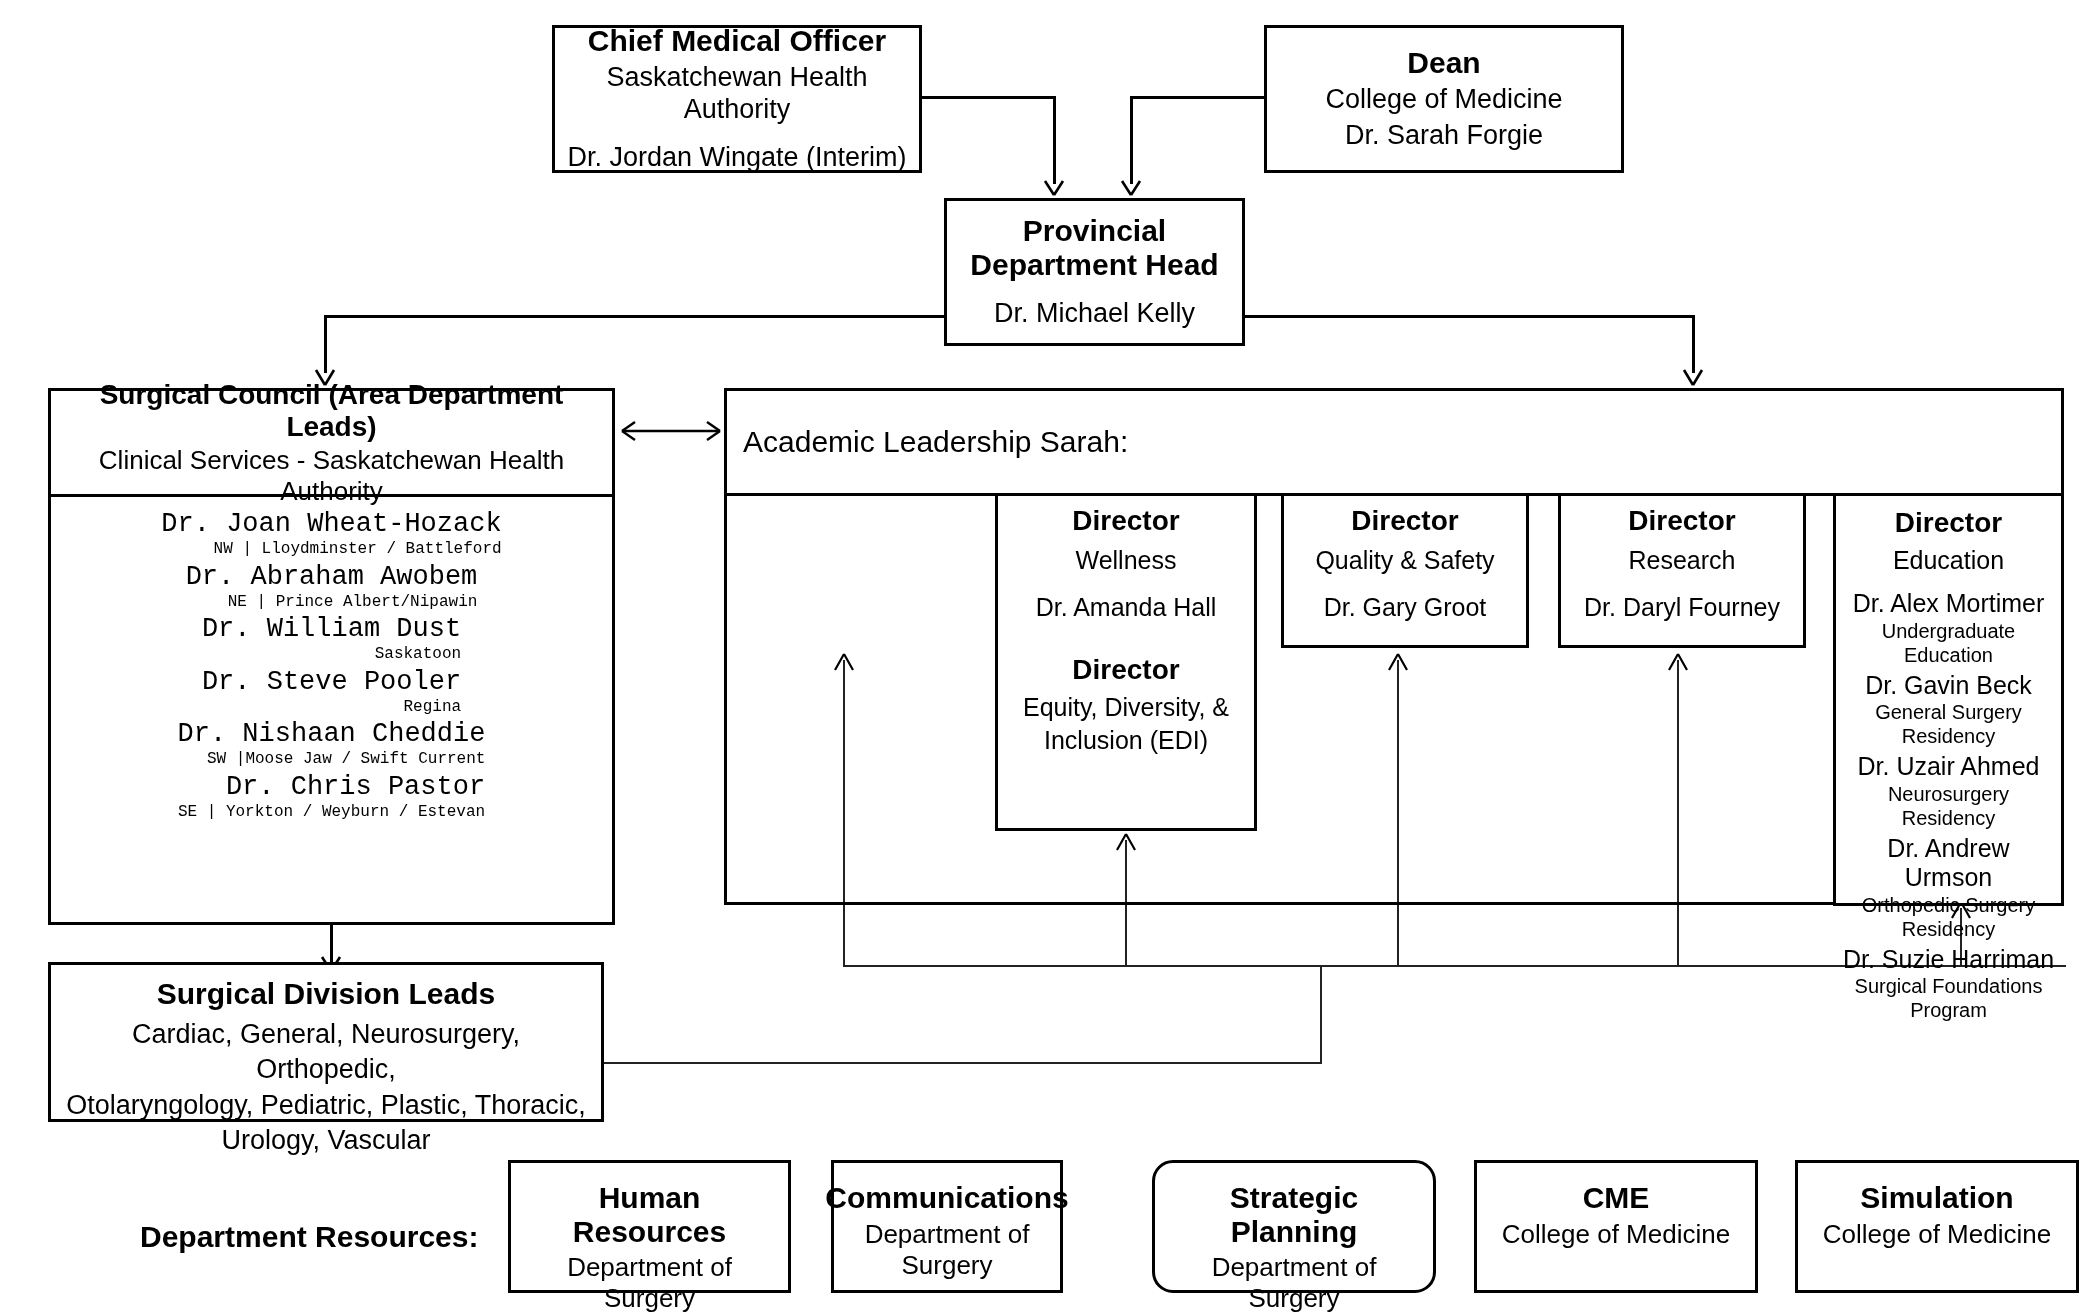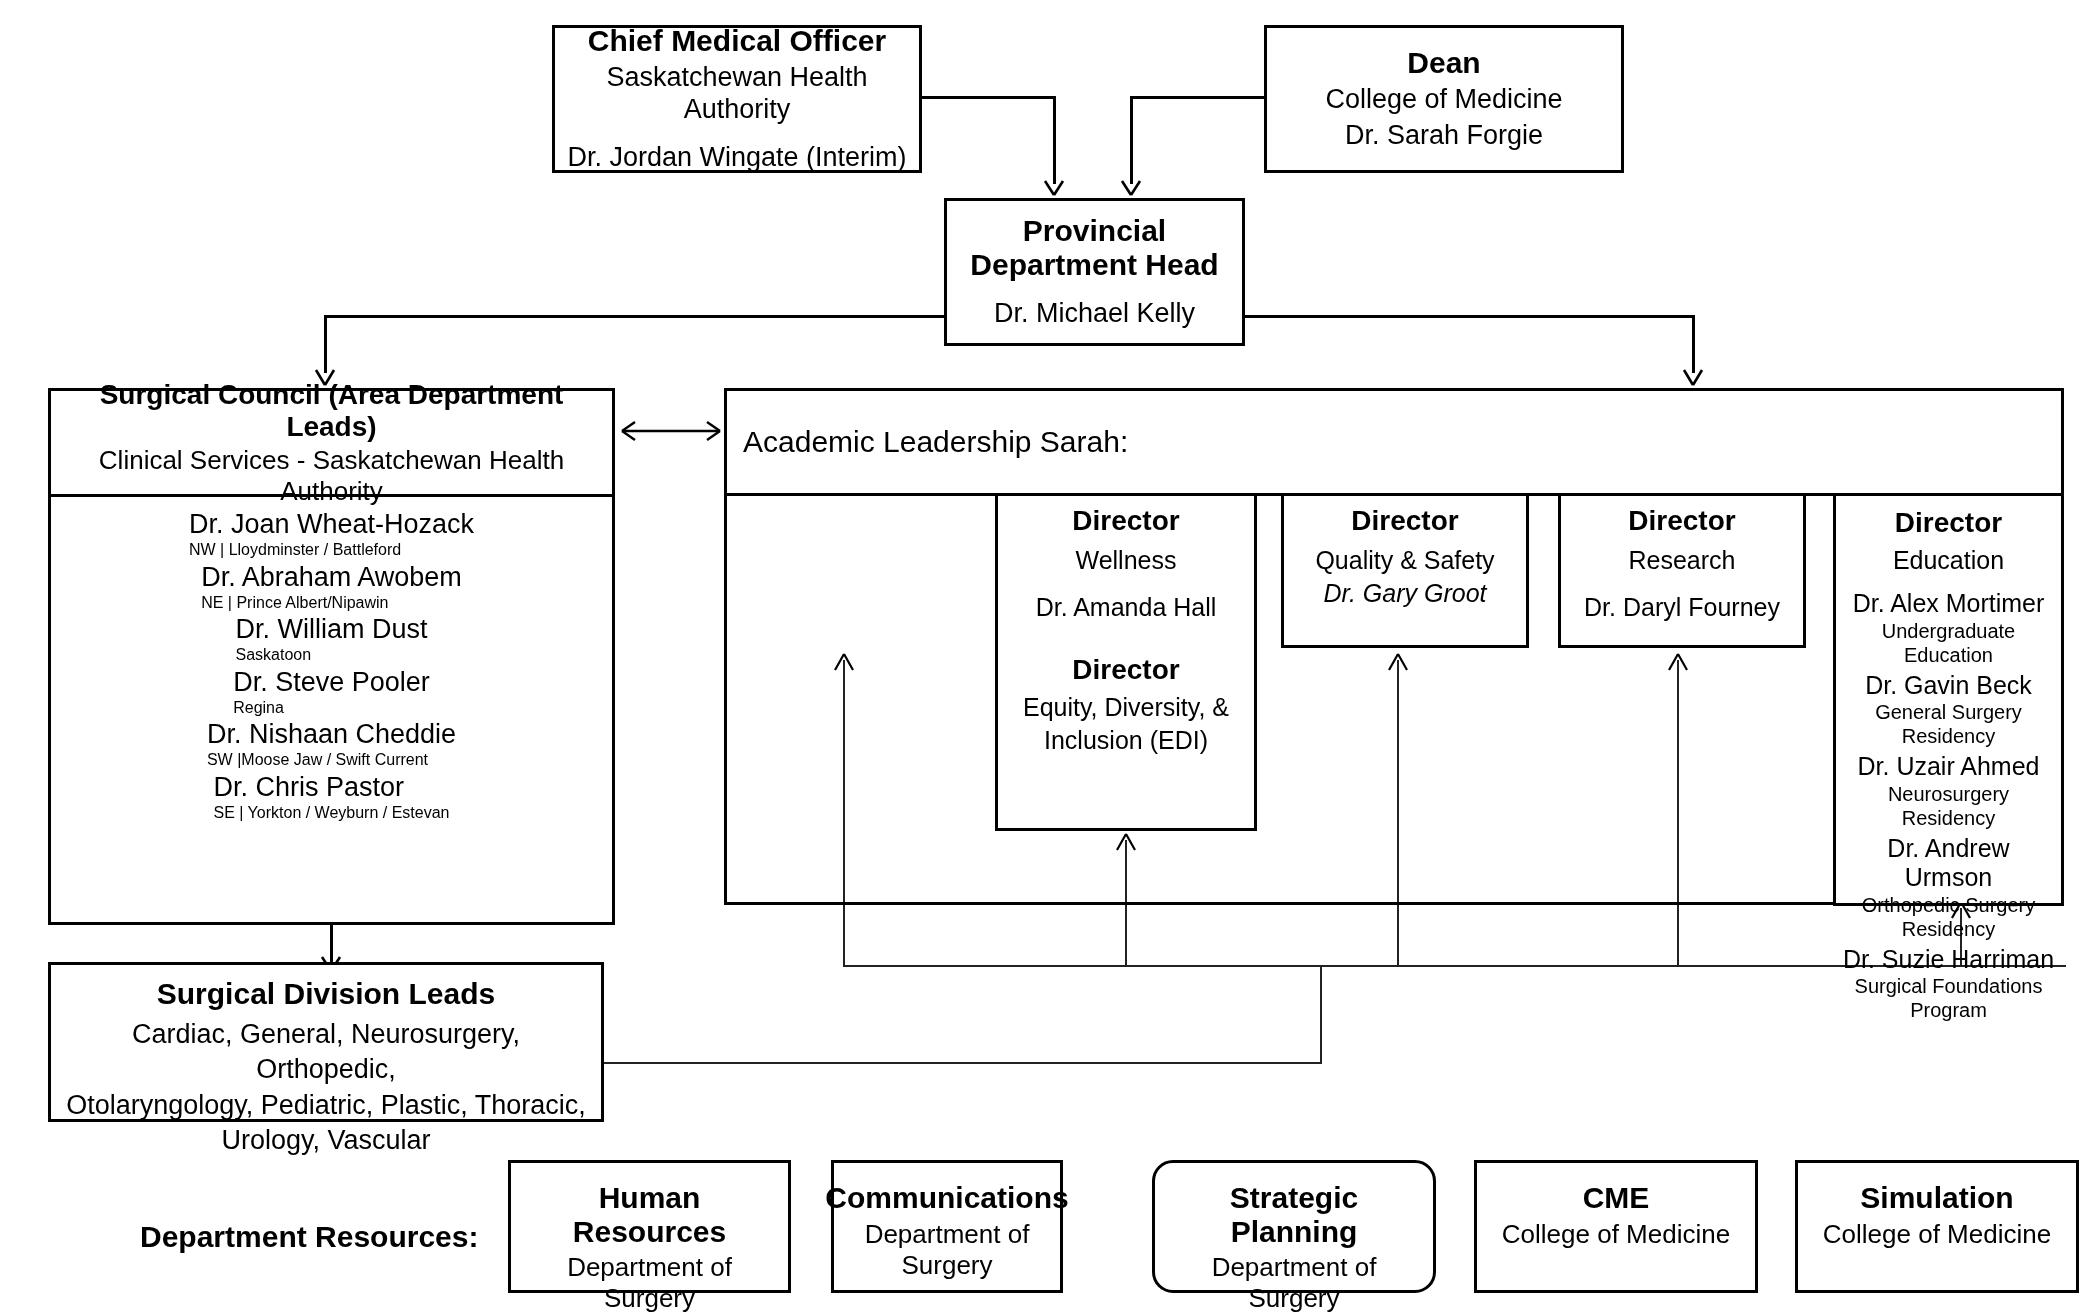--- a/index.html
+++ b/index.html
@@ -60,21 +60,21 @@
     padding:3px 6px;
   }
   .panel-head.left{ text-align:left; align-items:flex-start; padding-left:16px;}
   .panel-body{
     box-sizing:border-box;
     display:flex;
     flex-direction:column;
     align-items:center;
     padding-top:12px;
   }
-  .member{ text-align:left; margin-bottom:2px; }
+  .member{ text-align:right; margin-bottom:2px;font-family:Liberation Mono, monospace; }
   .member .mname{ font-size:27px; line-height:1.16; }
   .member .mloc{ font-size:16px; line-height:1.2; }
 
   
   .col{
     position:absolute;
     box-sizing:border-box;
     border:3px solid #000;
     background:#fff;
     text-align:center;
@@ -272,21 +272,21 @@
     <div class="cdept" style="margin-top:6px;">Wellness</div>
     <div class="cname" style="margin-top:14px;">Dr. Amanda Hall</div>
     <div class="ctitle" style="margin-top:28px;">Director</div>
     <div class="cdept" style="margin-top:4px;">Equity, Diversity, &amp;</div>
     <div class="cdept">Inclusion (EDI)</div>
   </div>
 
   <div class="col" style="left:1281px; top:493px; width:248px; height:155px;">
     <div class="ctitle">Director</div>
     <div class="cdept" style="margin-top:6px;">Quality &amp; Safety</div>
-    <div class="cname" style="font-style:italic;">Dr. Gary Groot</div>
+    <div class="cname" style="margin-top:14px;">Dr. Gary Groot</div>
   </div>
 
   <div class="col" style="left:1558px; top:493px; width:248px; height:155px;">
     <div class="ctitle">Director</div>
     <div class="cdept" style="margin-top:6px;">Research</div>
     <div class="cname" style="margin-top:14px;">Dr. Daryl Fourney</div>
   </div>
 
   <div class="col" style="left:1833px; top:493px; width:231px; height:413px; padding-top:10px;">
     <div class="ctitle">Director</div>

